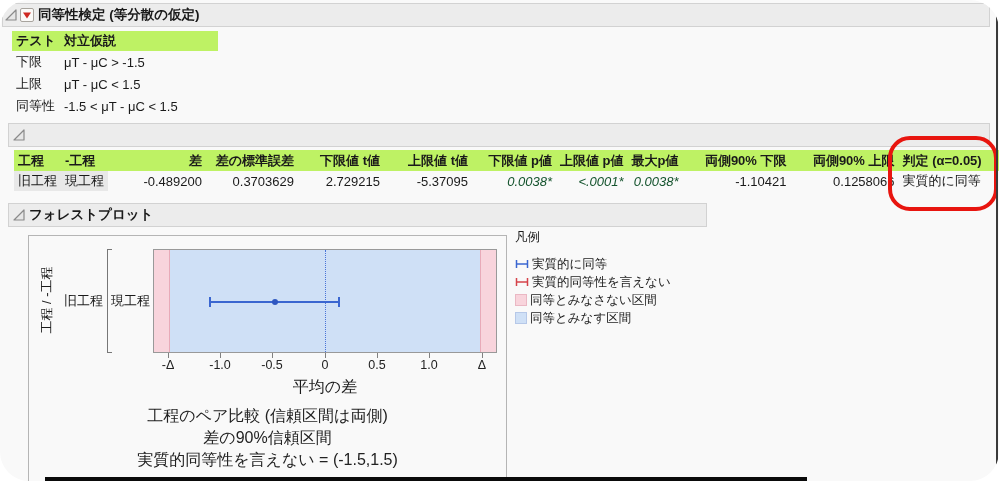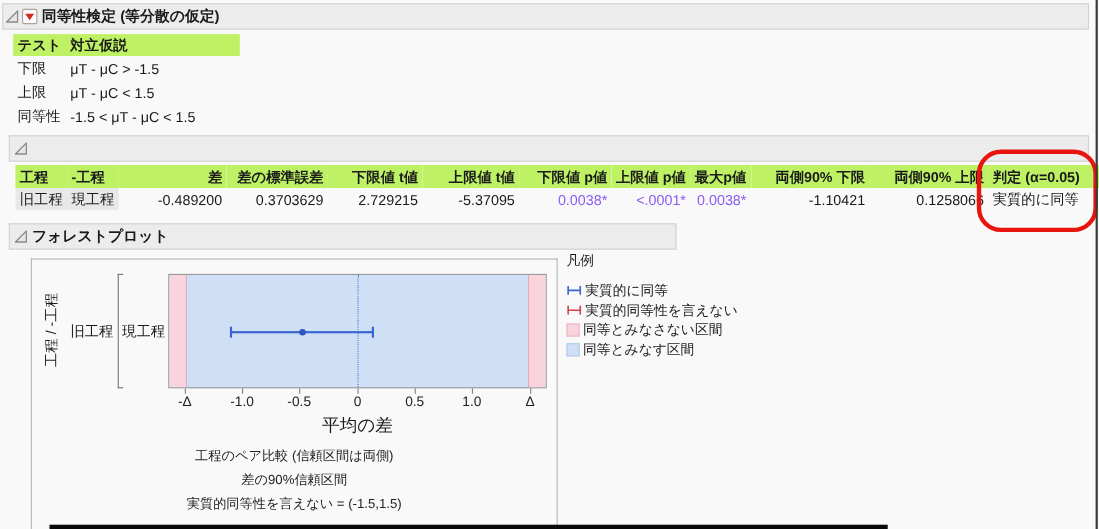--- a/index.html
+++ b/index.html
@@ -1,51 +1,51 @@
 <!DOCTYPE html>
 <html><head>
 <meta charset="utf-8">
 <style>
   html,body{margin:0;padding:0;}
   body{font-family:"Liberation Sans","DejaVu Sans",sans-serif;color:#1a1a1a;}
-  #stage{position:relative;width:999px;height:481px;background:#f9f9f9;overflow:hidden;}
+  #stage{position:relative;width:999px;height:481px;background:#f9f9f9;overflow:hidden;border-radius:29px;}
   
   .hbar{position:absolute;height:24px;background:#ececec;border:1px solid #d2d2d2;
         display:flex;align-items:center;box-sizing:border-box;}
   .htitle{font-weight:bold;font-size:13.5px;white-space:nowrap;margin-left:4px;}
   .disc{flex:0 0 auto;}
   .redbtn{width:14px;height:14px;background:#fbfaf8;border:1px solid #a8a49e;border-radius:2px;
           display:inline-flex;align-items:center;justify-content:center;margin-left:3px;box-sizing:border-box;}
   
   table.tbl{position:absolute;border-collapse:collapse;table-layout:fixed;font-size:13px;}
   table.tbl td{padding:0 4px;white-space:nowrap;overflow:hidden;}
   .th{background:#bef264;font-weight:bold;}
   .gcell{background:#e8e8e8;}
   .num{text-align:right;}
-  .orange{color:#8b5cf6;}
+  .orange{color:#14532d;font-style:italic;}
   .hyp tr{height:22px;}
   .hyp tr.hrow{height:20px;}
   .tost tr.hrow{height:21px;}
   .tost tr.drow{height:20px;}
   
   .fbox{position:absolute;left:28px;top:235px;width:479px;height:246px;
         border:1px solid #b5b5b5;border-bottom:none;box-sizing:border-box;background:#f9f9f9;}
   .prect{position:absolute;left:153px;top:249px;width:344px;height:104px;background:#cfe0f6;
          border:1px solid #999;box-sizing:border-box;}
   .pink{position:absolute;top:0;width:15px;height:102px;background:#f8d4dc;}
   .pinkL{left:0;border-right:1px solid #e8aab8;}
   .pinkR{right:0;border-left:1px solid #e8aab8;}
   .zline{position:absolute;left:171px;top:0;width:0;height:102px;border-left:1.5px dotted #4a74d8;}
   .ciline{position:absolute;left:56px;top:51px;width:129px;height:2px;background:#3a66d0;}
   .cicap{position:absolute;top:47px;width:2px;height:10px;background:#3a66d0;}
   .cidot{position:absolute;left:118px;top:49px;width:6px;height:6px;border-radius:50%;background:#2f57c0;}
   .tick{position:absolute;top:353px;width:1px;height:5px;background:#808080;}
   .xtick{position:absolute;top:358px;transform:translateX(-50%);font-size:12.5px;color:#222;white-space:nowrap;}
   .xlabel{position:absolute;left:153px;top:377px;width:344px;text-align:center;font-size:16px;}
-  .cap{position:absolute;left:28px;width:479px;text-align:center;font-size:12px;color:#222;white-space:nowrap;}
+  .cap{position:absolute;left:28px;width:479px;text-align:center;font-size:16px;color:#222;white-space:nowrap;}
   .ylab{position:absolute;left:47px;top:300px;transform:translate(-50%,-50%) rotate(-90deg);
         font-size:13px;white-space:nowrap;}
   .rowlab{position:absolute;top:292px;font-size:13px;white-space:nowrap;}
   .divline{position:absolute;left:107px;top:249px;width:1px;height:104px;background:#777;}
   .divcap{position:absolute;left:107px;width:5px;height:1px;background:#777;}
   
   .legend{position:absolute;left:515px;top:229px;font-size:12.5px;}
   .leg-title{margin-bottom:9px;}
   .leg-item{display:flex;align-items:center;height:18px;gap:3px;white-space:nowrap;}
   .sw{display:inline-block;width:12px;height:12px;box-sizing:border-box;}
@@ -147,21 +147,21 @@
       <td class="num orange">0.0038*</td>
       <td class="num">-1.10421</td>
       <td class="num">0.1258066</td>
       <td>実質的に同等</td>
     </tr>
   </tbody>
     </table>
 
   <div class="ellipse"></div>
 
-  <div class="hbar" style="left:8px;top:203px;width:607px;padding-left:4px;">
+  <div class="hbar" style="left:8px;top:203px;width:699px;padding-left:4px;">
     <svg class="disc" width="12" height="12" viewBox="0 0 12 12">
       <polygon points="1,11 11,1 11,11" fill="#e6e6e6" stroke="#8a8a8a" stroke-width="1.2" stroke-linejoin="round"></polygon>
     </svg>
     <span class="htitle">フォレストプロット</span>
   </div>
 
   <div class="fbox"></div>
 
   <div class="ylab">工程 / -工程</div>
 

